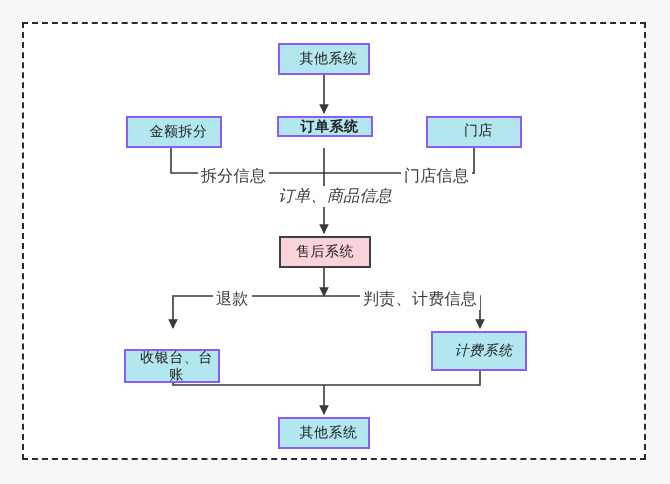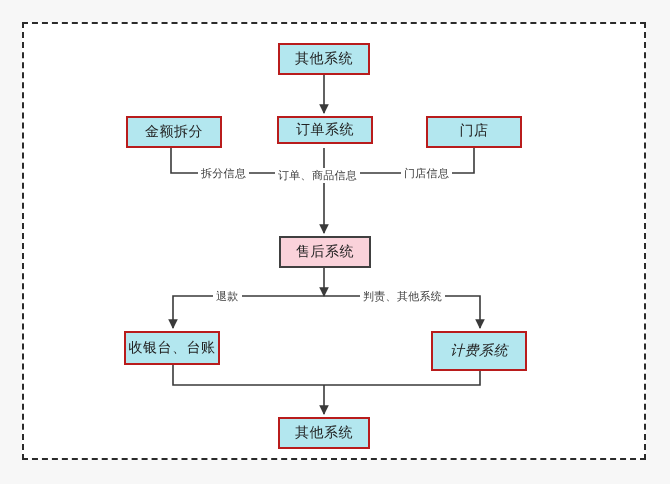--- a/index.html
+++ b/index.html
@@ -43,29 +43,30 @@
     align-items: center;
     justify-content: center;
     text-align: center;
     line-height: 1.25;
     font-size: 14px;
     color: #222222;
     letter-spacing: 0.5px;
   }
   .node.cyan {
     background: #b3e7ef;
-    border: 2px solid #b91c1c;
+    border: 2px solid #8b5cf6;
+    padding-left: 9px;
   }
   .node.pink {
     background: #fad2da;
     border: 2px solid #404040;
   }
   .edge-label {
     position: absolute;
-    font-size: 11px;
+    font-size: 16px;
     color: #3a3a3a;
     background: #ffffff;
     padding: 0 3px;
     white-space: nowrap;
     letter-spacing: 0.3px;
   }
 </style>
 </head>
 <body>
 
@@ -102,47 +103,47 @@
   </svg>
 
   <div class="node cyan" style="left:278px; top:43px; width:92px; height:32px;">
     <span>其他系统</span>
   </div>
 
   <div class="node cyan" style="left:126px; top:116px; width:96px; height:32px;">
     <span>金额拆分</span>
   </div>
 
-  <div class="node cyan" style="left:277px; top:116px; width:96px; height:28px;">
+  <div class="node cyan" style="left:277px; top:116px; width:96px; height:21px;font-weight:bold;">
     <span>订单系统</span>
   </div>
 
   <div class="node cyan" style="left:426px; top:116px; width:96px; height:32px;font-family:Liberation Mono, monospace;">
     <span>门店</span>
   </div>
 
   <div class="node pink" style="left:279px; top:236px; width:92px; height:32px;">
     <span>售后系统</span>
   </div>
 
-  <div class="node cyan" style="left:124px; top:331px; width:96px; height:34px;">
+  <div class="node cyan" style="left:124px; top:349px; width:96px; height:34px;">
     <span>收银台、台账</span>
   </div>
 
   <div class="node cyan" style="left:431px; top:331px; width:96px; height:40px;font-style:italic;">
     <span>计费系统</span>
   </div>
 
   <div class="node cyan" style="left:278px; top:417px; width:92px; height:32px;">
     <span>其他系统</span>
   </div>
 
   <div class="edge-label" style="left:198px; top:166px;">拆分信息</div>
 
   <div class="edge-label" style="left:401px; top:166px;">门店信息</div>
 
-  <div class="edge-label" style="left:275px; top:168px;">订单、商品信息</div>
+  <div class="edge-label" style="left:275px; top:186px;font-style:italic;">订单、商品信息</div>
 
   <div class="edge-label" style="left:213px; top:289px;">退款</div>
 
-  <div class="edge-label" style="left:360px; top:289px;">判责、其他系统</div>
+  <div class="edge-label" style="left:360px; top:289px;">判责、计费信息</div>
 
 </div>
 
 </body></html>

